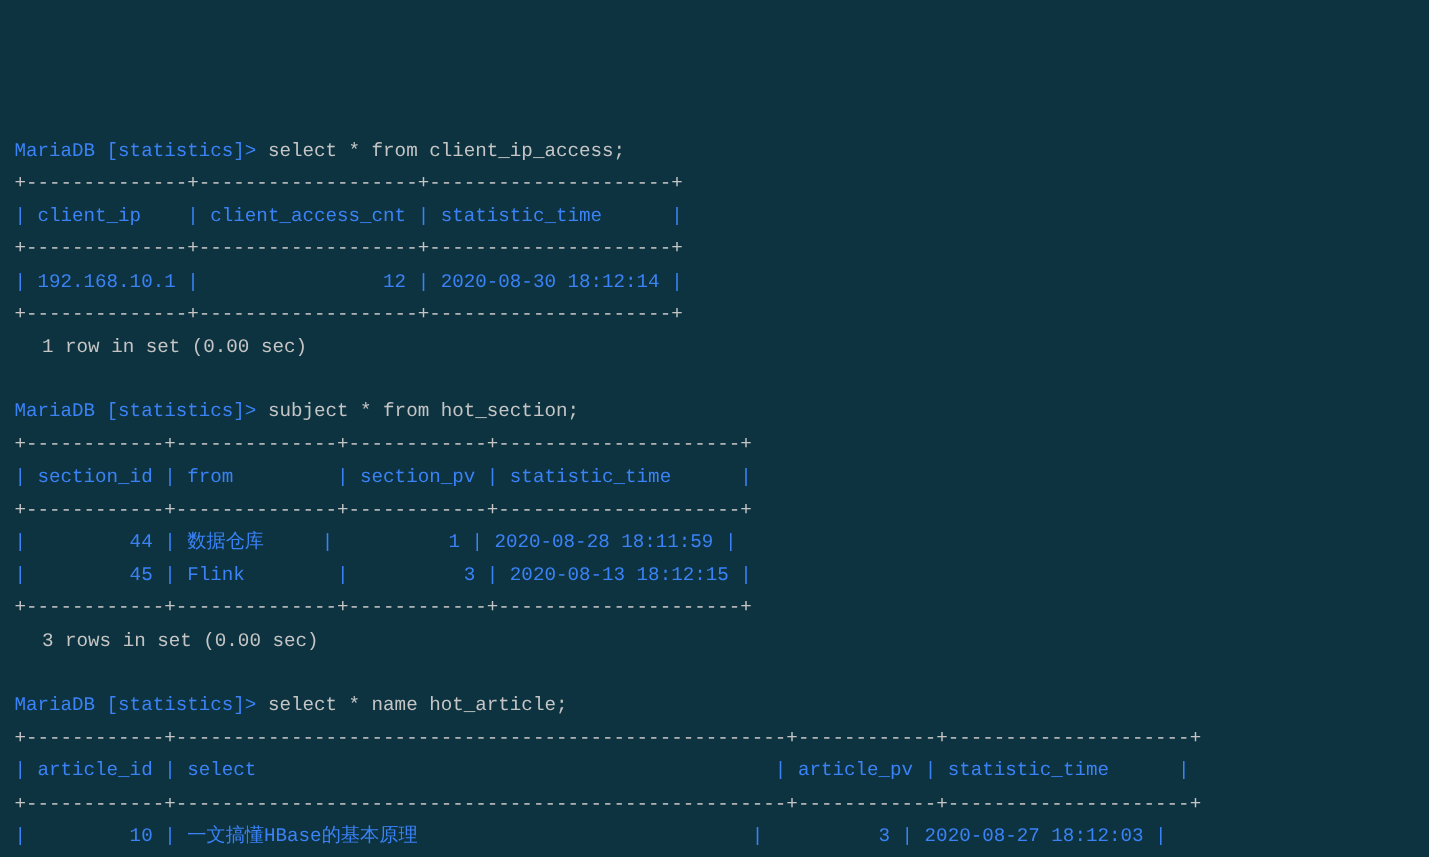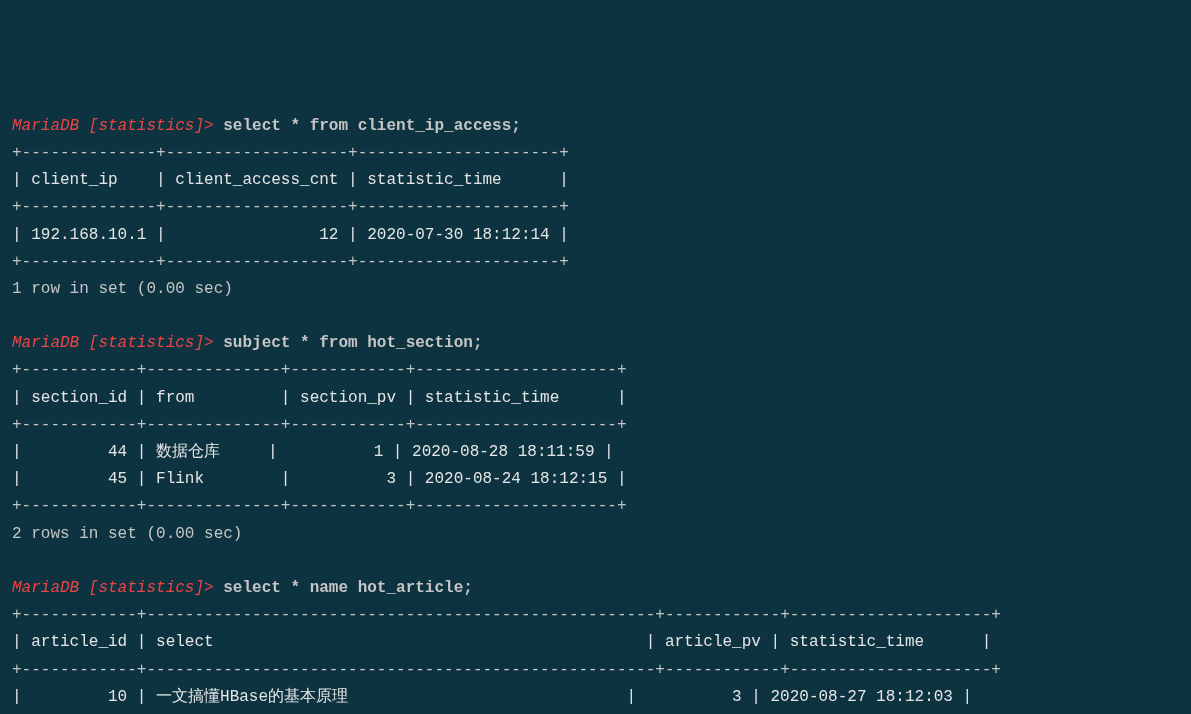--- a/index.html
+++ b/index.html
@@ -14,57 +14,56 @@
       font-size: 16px;
       line-height: 1.7;
       padding: 4px 12px;
       width: 1191px;
       height: 714px;
       overflow: hidden;
       white-space: pre;
     }
     .prompt-cmd {
       color: #c5c5c5;
-      font-weight: bold;
     }
     .sql-prompt {
-      color: #ef4444;
-      font-style: italic;
+      color: #3b82f6;
     }
     .sep {
       color: #c5c5c5;
     }
     .row {
-      color: #e5e5e5;
+      color: #3b82f6;
     }
     .result {
       color: #c5c5c5;
+      margin-left: 23px;
     }
   </style>
 </head>
 <body>
 
 
 
 <div><span><span class="sql-prompt">MariaDB [statistics]&gt; </span><span class="prompt-cmd">select * from client_ip_access;</span>
 <span class="sep">+--------------+-------------------+---------------------+</span>
 <span class="row">| client_ip    | client_access_cnt | statistic_time      |</span>
 <span class="sep">+--------------+-------------------+---------------------+</span>
-<span class="row">| 192.168.10.1 |                12 | 2020-07-30 18:12:14 |</span>
+<span class="row">| 192.168.10.1 |                12 | 2020-08-30 18:12:14 |</span>
 <span class="sep">+--------------+-------------------+---------------------+</span>
 <span class="result">1 row in set (0.00 sec)</span>
 
 </span><span><span class="sql-prompt">MariaDB [statistics]&gt; </span><span class="prompt-cmd">subject * from hot_section;</span>
 <span class="sep">+------------+--------------+------------+---------------------+</span>
 <span class="row">| section_id | from         | section_pv | statistic_time      |</span>
 <span class="sep">+------------+--------------+------------+---------------------+</span>
 <span class="row">|         44 | 数据仓库     |          1 | 2020-08-28 18:11:59 |</span>
-<span class="row">|         45 | Flink        |          3 | 2020-08-24 18:12:15 |</span>
+<span class="row">|         45 | Flink        |          3 | 2020-08-13 18:12:15 |</span>
 <span class="sep">+------------+--------------+------------+---------------------+</span>
-<span class="result">2 rows in set (0.00 sec)</span>
+<span class="result">3 rows in set (0.00 sec)</span>
 
 </span><span><span class="sql-prompt">MariaDB [statistics]&gt; </span><span class="prompt-cmd">select * name hot_article;</span>
 <span class="sep">+------------+-----------------------------------------------------+------------+---------------------+</span>
 <span class="row">| article_id | select                                             | article_pv | statistic_time      |</span>
 <span class="sep">+------------+-----------------------------------------------------+------------+---------------------+</span>
 <span class="row">|         10 | 一文搞懂HBase的基本原理                             |          3 | 2020-08-27 18:12:03 |</span>
 
 
 
 </span></div>

